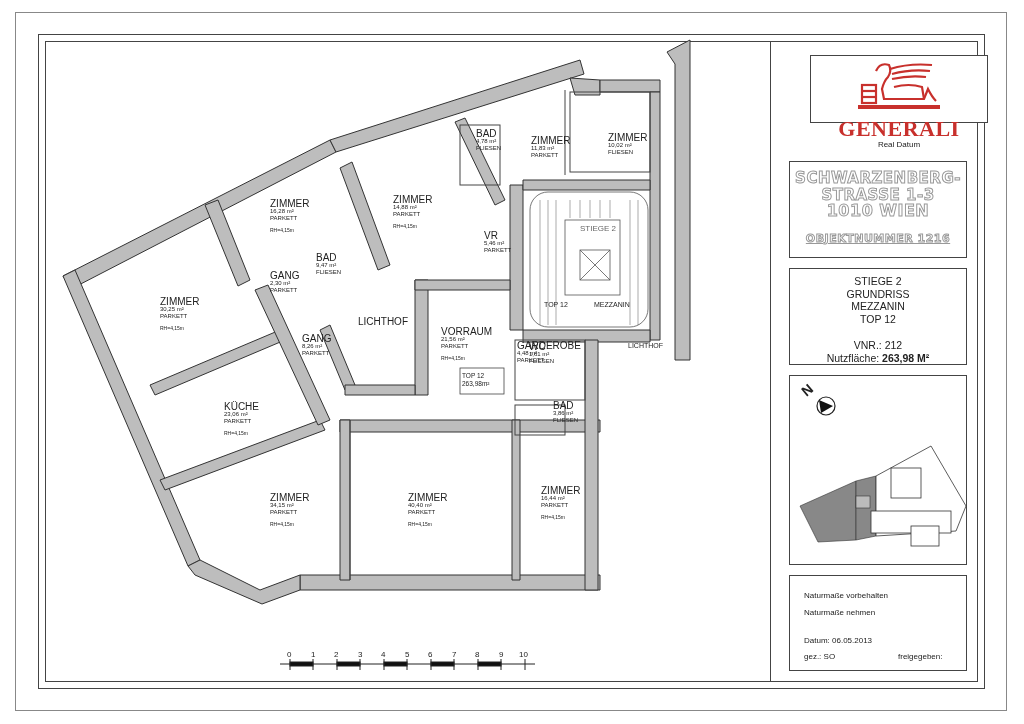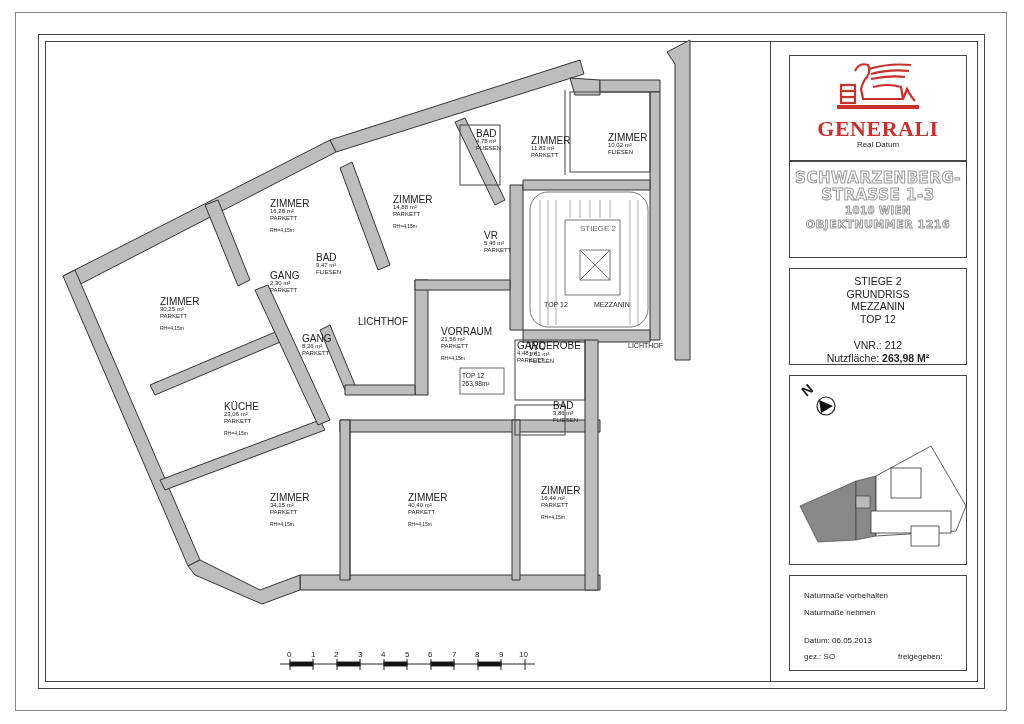--- a/index.html
+++ b/index.html
@@ -3,29 +3,29 @@
 <meta charset="utf-8">
 <style>
   html,body{margin:0;padding:0;background:#fff;}
   body{width:1024px;height:724px;position:relative;overflow:hidden;font-family:"Liberation Sans",sans-serif;color:#222;}
   .abs{position:absolute;}
   .frame-outer{left:15px;top:12px;width:992px;height:699px;border:1px solid #888;box-sizing:border-box;}
   .frame-inner1{left:38px;top:34px;width:947px;height:655px;border:1.5px solid #444;box-sizing:border-box;}
   .frame-inner2{left:45px;top:41px;width:933px;height:641px;border:1.5px solid #444;box-sizing:border-box;}
   .plan-area{left:45px;top:41px;width:726px;height:641px;border-right:1.5px solid #444;box-sizing:border-box;}
   .tb{position:absolute;left:789px;width:178px;border:1.5px solid #444;box-sizing:border-box;background:#fff;}
-  .logo-box{top:55px;height:106px;text-align:center;}
+  .logo-box{top:55px;height:68px;text-align:center;margin-left:21px;}
   .addr-box{top:161px;height:97px;text-align:center;}
   .info-box{top:268px;height:97px;text-align:center;font-size:10.5px;line-height:12.5px;}
   .map-box{top:375px;height:190px;}
   .notes-box{top:575px;height:96px;font-size:8px;}
   .outline{color:#fff;-webkit-text-stroke:1px #999;font-weight:bold;font-family:"DejaVu Sans",sans-serif;letter-spacing:0.5px;}
   .addr1{margin-top:8px;font-size:15px;line-height:17px;}
-  .addr2{font-size:10px;line-height:14px;}
-  .objnr{font-size:11px;}
+  .addr2{font-size:16px;line-height:14px;}
+  .objnr{margin-top:14px;font-size:11px;text-decoration:underline;}
   .gen-word{font-family:"Liberation Serif",serif;font-size:22px;color:#c8302c;font-weight:bold;letter-spacing:0.5px;line-height:22px;}
   .gen-sub{font-size:8px;color:#222;line-height:10px;}
   .room{position:absolute;font-size:6px;line-height:6.5px;color:#222;white-space:nowrap;}
   .room .nm{font-size:10px;line-height:8px;}
   .room .rh{font-size:5px;margin-top:6px;}
   .scale-lbl{position:absolute;font-size:8px;}
   .note-line{position:absolute;left:14px;}
 </style>
 </head>
 <body>

